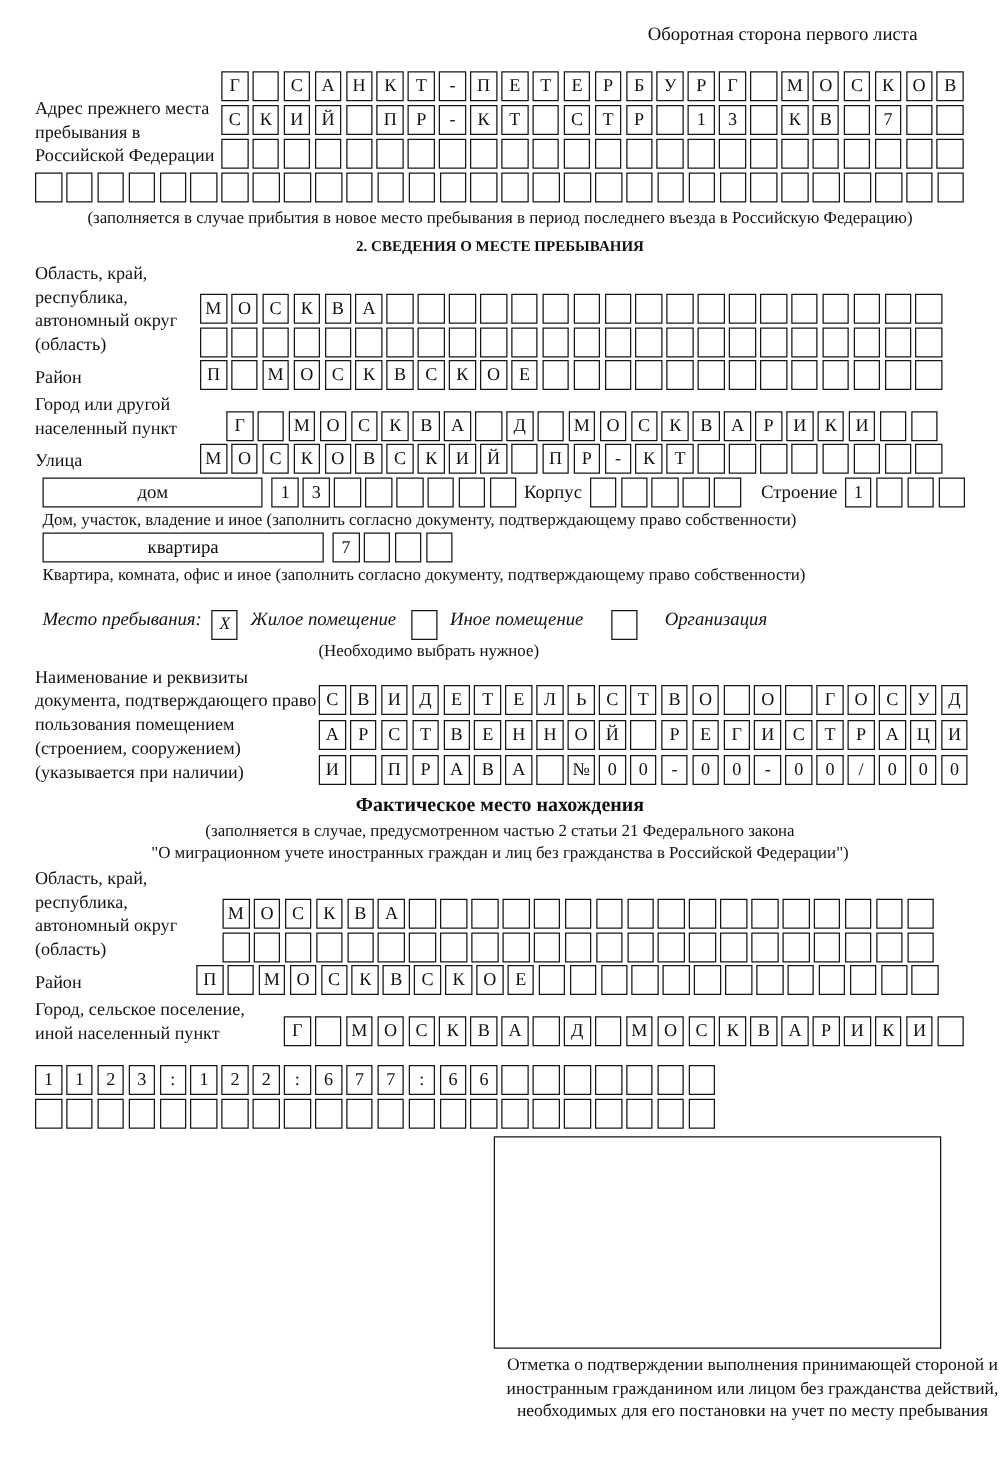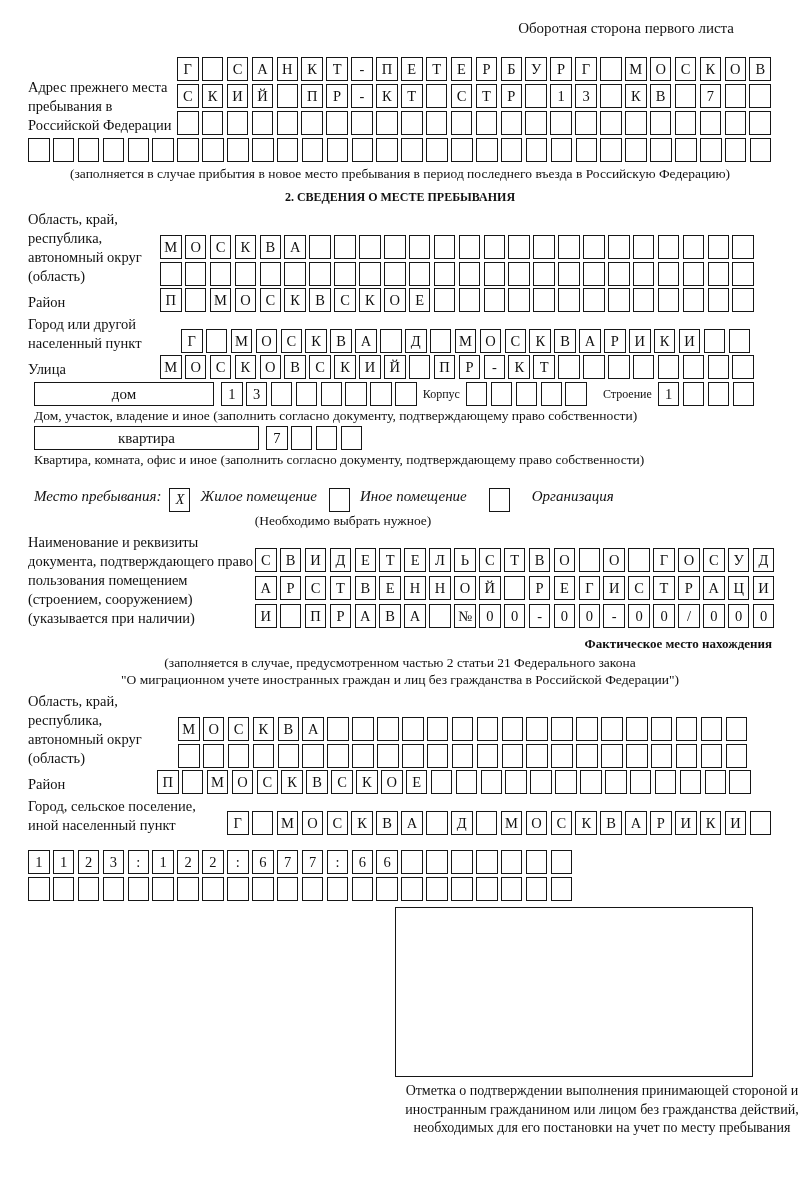--- a/index.html
+++ b/index.html
@@ -13,25 +13,25 @@
   .cells-col{display:flex;flex-direction:column;gap:3px;}
   .cells{display:flex;gap:3.4px;}
   .cell{box-sizing:border-box;flex:0 0 21.5px;width:21.5px;height:24px;
         border:1.5px solid #161616;display:flex;align-items:center;justify-content:center;
         font-size:14.5px;line-height:1;background:#fff;}
   .overflow-row{margin-top:3px;}
 
   .note{font-size:13.5px;line-height:16px;margin-top:4px;}
   .center{text-align:center;}
   .sec-title{font-size:12px;font-weight:bold;text-align:center;margin-top:8px;margin-bottom:4px;}
-  .sub-title{font-size:13px;font-weight:bold;text-align:right;margin-top:8px;}
+  .sub-title{font-size:16px;font-weight:bold;text-align:center;margin-top:8px;}
 
   .wbox{box-sizing:border-box;height:24px;border:1.5px solid #161616;display:flex;
         align-items:center;justify-content:center;font-size:15px;}
-  .inline-label{font-size:12px;line-height:24px;margin:0 6px;}
+  .inline-label{font-size:15px;line-height:24px;margin:0 6px;}
   .gap7{width:7px;flex:0 0 7px;}
 
   .stay-row{display:flex;align-items:flex-start;margin-top:20px;font-size:15px;font-style:italic;}
   .cbox{box-sizing:border-box;width:21px;height:24px;border:1.5px solid #161616;
         display:inline-flex;align-items:center;justify-content:center;font-size:14px;}
   .opt{font-size:15px;}
 
   .stamp-box{box-sizing:border-box;margin-left:367px;margin-top:6px;width:358px;height:170px;
              border:1.5px solid #161616;}
   .stamp-caption{margin-left:336px;width:476px;text-align:center;font-size:14px;

